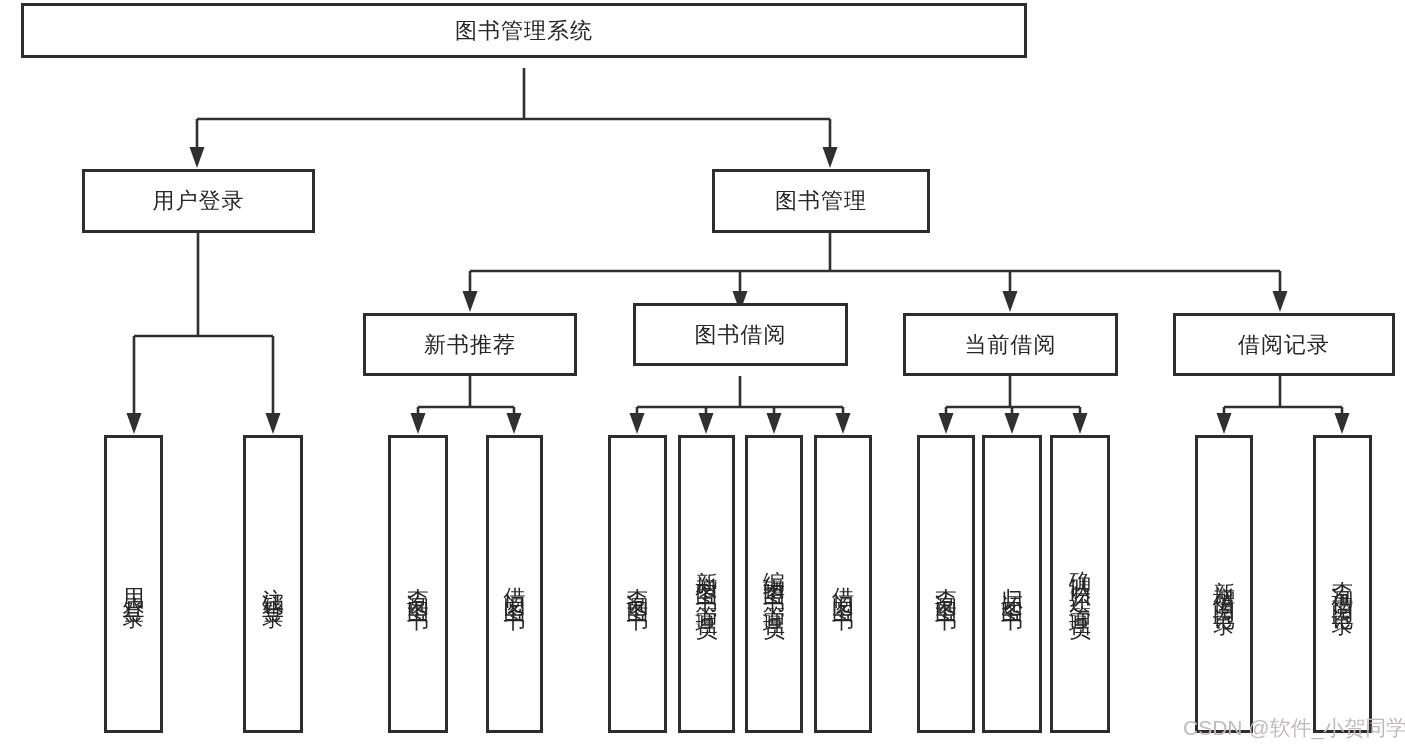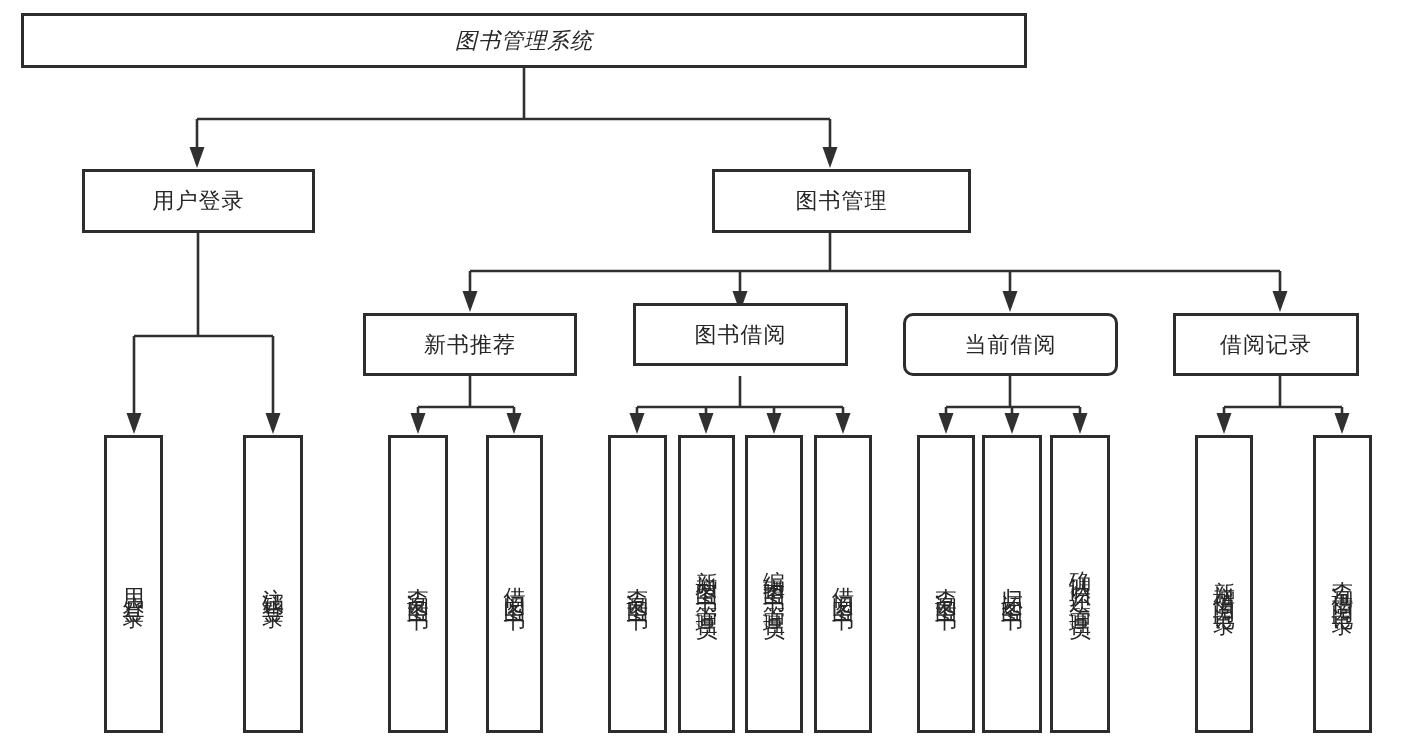--- a/index.html
+++ b/index.html
@@ -89,42 +89,43 @@
       <polygon points="766.5,413 781.5,413 774,434"></polygon>
       <polygon points="835.5,413 850.5,413 843,434"></polygon>
       <polygon points="938.5,413 953.5,413 946,434"></polygon>
       <polygon points="1004.5,413 1019.5,413 1012,434"></polygon>
       <polygon points="1072.5,413 1087.5,413 1080,434"></polygon>
       <polygon points="1216.5,413 1231.5,413 1224,434"></polygon>
       <polygon points="1334.5,413 1349.5,413 1342,434"></polygon>
     </g>
   </svg>
 
-  <div class="box h-box" style="left:21px; top:13px; width:1006px; height:55px;font-style:italic;">图书管理系统</div>
+  <div class="box h-box" style="left:21px; top:3px; width:1006px; height:55px;">图书管理系统</div>
 
   <div class="box h-box" style="left:82px; top:169px; width:233px; height:64px;">用户登录</div>
-  <div class="box h-box" style="left:712px; top:169px; width:259px; height:64px;">图书管理</div>
+  <div class="box h-box" style="left:712px; top:169px; width:218px; height:64px;">图书管理</div>
 
   <div class="box h-box" style="left:363px; top:313px; width:214px; height:63px;text-align:center;">新书推荐</div>
   <div class="box h-box" style="left:633px; top:303px; width:215px; height:63px;">图书借阅</div>
-  <div class="box h-box" style="left:903px; top:313px; width:215px; height:63px;border-radius:10px;">当前借阅</div>
-  <div class="box h-box" style="left:1173px; top:313px; width:186px; height:63px;">借阅记录</div>
+  <div class="box h-box" style="left:903px; top:313px; width:215px; height:63px;">当前借阅</div>
+  <div class="box h-box" style="left:1173px; top:313px; width:222px; height:63px;">借阅记录</div>
 
   <div class="box v-box" style="left:104px; top:435px; width:59px; height:298px;">用户登录</div>
   <div class="box v-box" style="left:243px; top:435px; width:60px; height:298px;">注销登录</div>
 
   <div class="box v-box" style="left:388px; top:435px; width:60px; height:298px;">查询图书</div>
   <div class="box v-box" style="left:486px; top:435px; width:57px; height:298px;">借阅图书</div>
 
   <div class="box v-box" style="left:608px; top:435px; width:59px; height:298px;">查询图书</div>
   <div class="box v-box" style="left:678px; top:435px; width:57px; height:298px;">新增图书（管理员）</div>
   <div class="box v-box" style="left:745px; top:435px; width:58px; height:298px;">编辑图书（管理员）</div>
   <div class="box v-box" style="left:814px; top:435px; width:58px; height:298px;">借阅图书</div>
 
   <div class="box v-box" style="left:917px; top:435px; width:58px; height:298px;">查询图书</div>
   <div class="box v-box" style="left:982px; top:435px; width:60px; height:298px;">归还图书</div>
   <div class="box v-box" style="left:1050px; top:435px; width:60px; height:298px;">确认归还（管理员）</div>
 
   <div class="box v-box" style="left:1195px; top:435px; width:58px; height:298px;">新增借阅记录</div>
   <div class="box v-box" style="left:1313px; top:435px; width:59px; height:298px;">查询借阅记录</div>
 
+  <div id="watermark">CSDN @软件_小贺同学</div>
 
 </div>
 
 </body></html>

